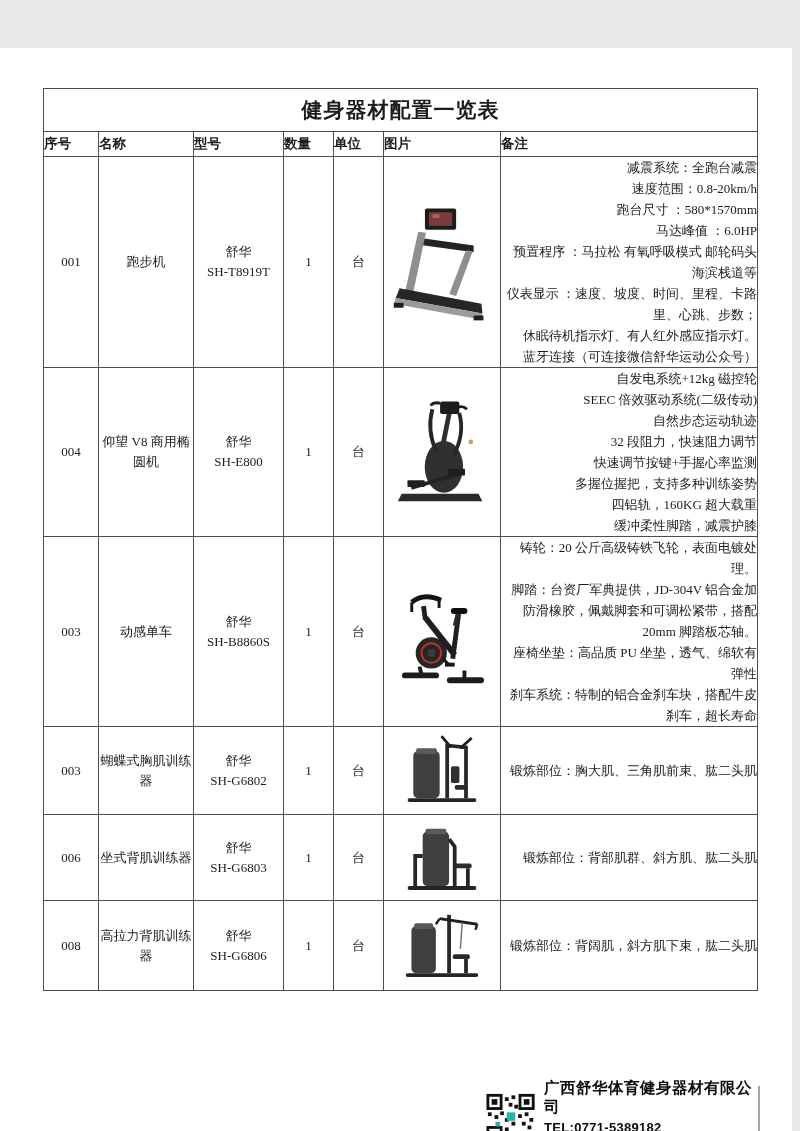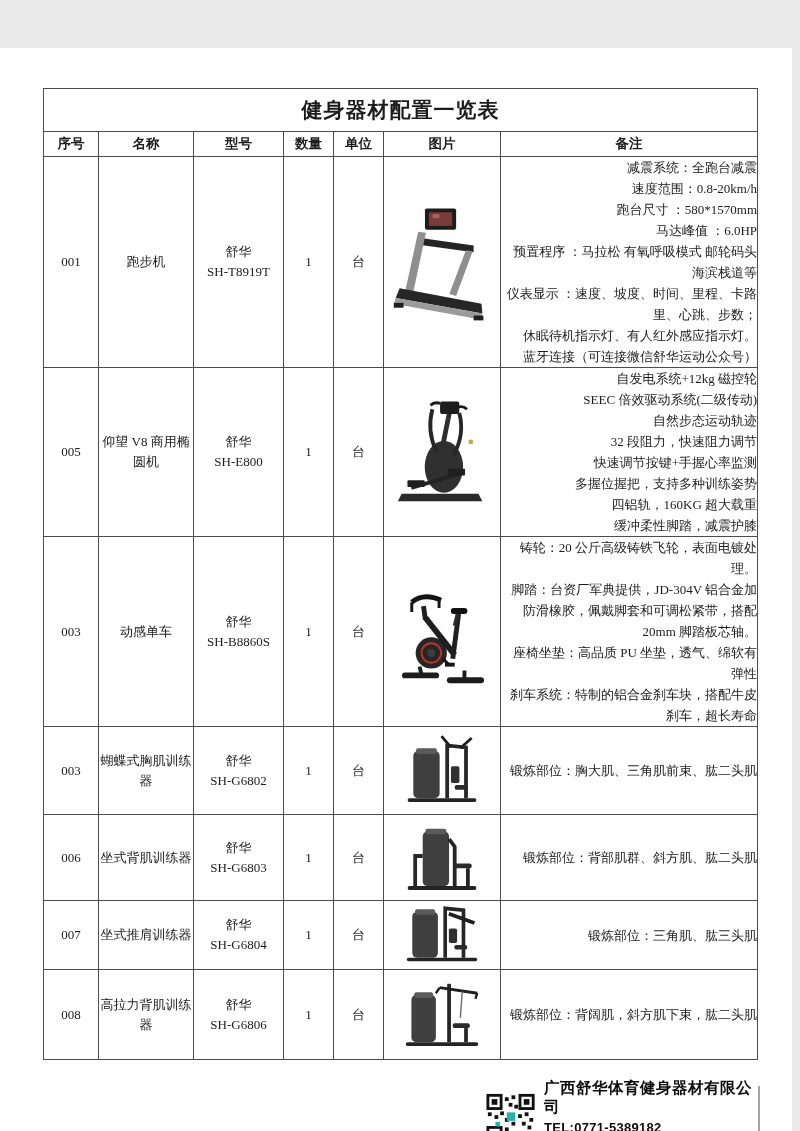--- a/index.html
+++ b/index.html
@@ -31,21 +31,21 @@
     height:42px;
     text-align:center;
     font-size:21px;
     font-weight:bold;
     letter-spacing:1px;
   }
   tr.header-row th{
     height:24px;
     font-size:13.5px;
     font-weight:bold;
-    text-align:center;
+    text-align:left;
   }
   td.c{
     font-size:13px;
     text-align:center;
     vertical-align:middle;
     white-space:pre-line;
     line-height:20px;
   }
   td.pic{
     text-align:center;
@@ -141,21 +141,21 @@
 速度范围：0.8-20km/h
 跑台尺寸 ：580*1570mm
 马达峰值 ：6.0HP
 预置程序 ：马拉松 有氧呼吸模式 邮轮码头 海滨栈道等
 仪表显示 ：速度、坡度、时间、里程、卡路里、心跳、步数；
 休眠待机指示灯、有人红外感应指示灯。
 蓝牙连接（可连接微信舒华运动公众号）</td>
     </tr>
 
     <tr class="h2 vtop">
-      <td class="c">005</td>
+      <td class="c">004</td>
       <td class="c">仰望 V8 商用椭圆机</td>
       <td class="c">舒华
 SH-E800</td>
       <td class="c">1</td>
       <td class="c">台</td>
       <td class="pic">
         <svg width="100" height="120" viewBox="0 0 100 125">
           <polygon points="8,108 88,108 92,116 4,116" fill="#2a2a2a"></polygon>
           <ellipse cx="52" cy="80" rx="20" ry="27" fill="#303030"></ellipse>
           <path d="M50 62 L58 22" stroke="#2e2e2e" stroke-width="5" fill="none"></path>
@@ -249,40 +249,20 @@
           <rect x="25" y="11" width="22" height="6" rx="2" fill="#5a5a5a"></rect>
           <path d="M14 72 L14 40 L22 40" stroke="#262626" stroke-width="4" fill="none"></path>
           <path d="M56 72 L56 30 L50 22" stroke="#262626" stroke-width="4" fill="none"></path>
           <rect x="56" y="48" width="18" height="5" rx="2" fill="#2b2b2b"></rect>
           <path d="M70 53 L70 72" stroke="#262626" stroke-width="4"></path>
         </svg>
       </td>
       <td class="remarks">锻炼部位：背部肌群、斜方肌、肱二头肌</td>
     </tr>
 
-    <tr class="h7">
-      <td class="c">007</td>
-      <td class="c">坐式推肩训练器</td>
-      <td class="c">舒华
-SH-G6804</td>
-      <td class="c">1</td>
-      <td class="c">台</td>
-      <td class="pic">
-        <svg width="78" height="64" viewBox="0 0 85 70">
-          <rect x="4" y="62" width="77" height="4" rx="2" fill="#242424"></rect>
-          <rect x="10" y="12" width="28" height="50" rx="5" fill="#3f3f3f"></rect>
-          <rect x="13" y="9" width="22" height="6" rx="2" fill="#5a5a5a"></rect>
-          <path d="M46 62 L46 8 L66 10 L66 62" stroke="#262626" stroke-width="4" fill="none"></path>
-          <path d="M50 14 L78 24" stroke="#1f1f1f" stroke-width="4"></path>
-          <rect x="50" y="30" width="9" height="16" rx="2" fill="#303030"></rect>
-          <rect x="56" y="48" width="14" height="5" rx="2" fill="#2b2b2b"></rect>
-        </svg>
-      </td>
-      <td class="remarks">锻炼部位：三角肌、肱三头肌</td>
-    </tr>
 
     <tr class="h8">
       <td class="c">008</td>
       <td class="c">高拉力背肌训练器</td>
       <td class="c">舒华
 SH-G6806</td>
       <td class="c">1</td>
       <td class="c">台</td>
       <td class="pic">
         <svg width="80" height="74" viewBox="0 0 85 78">

